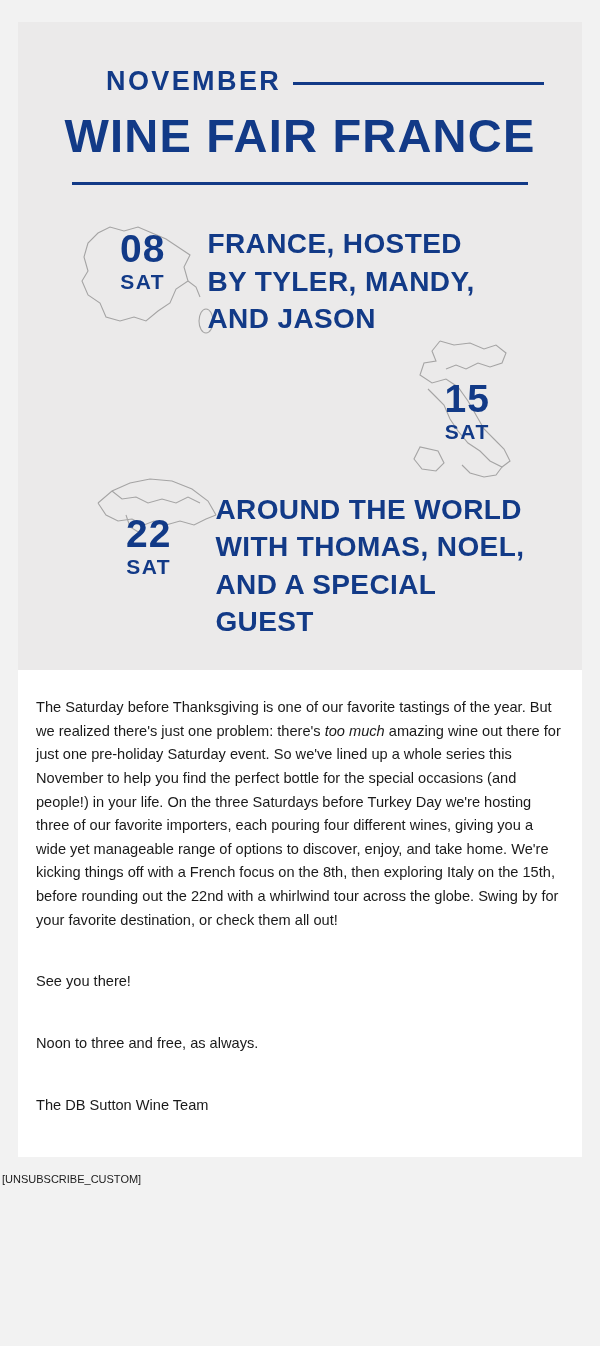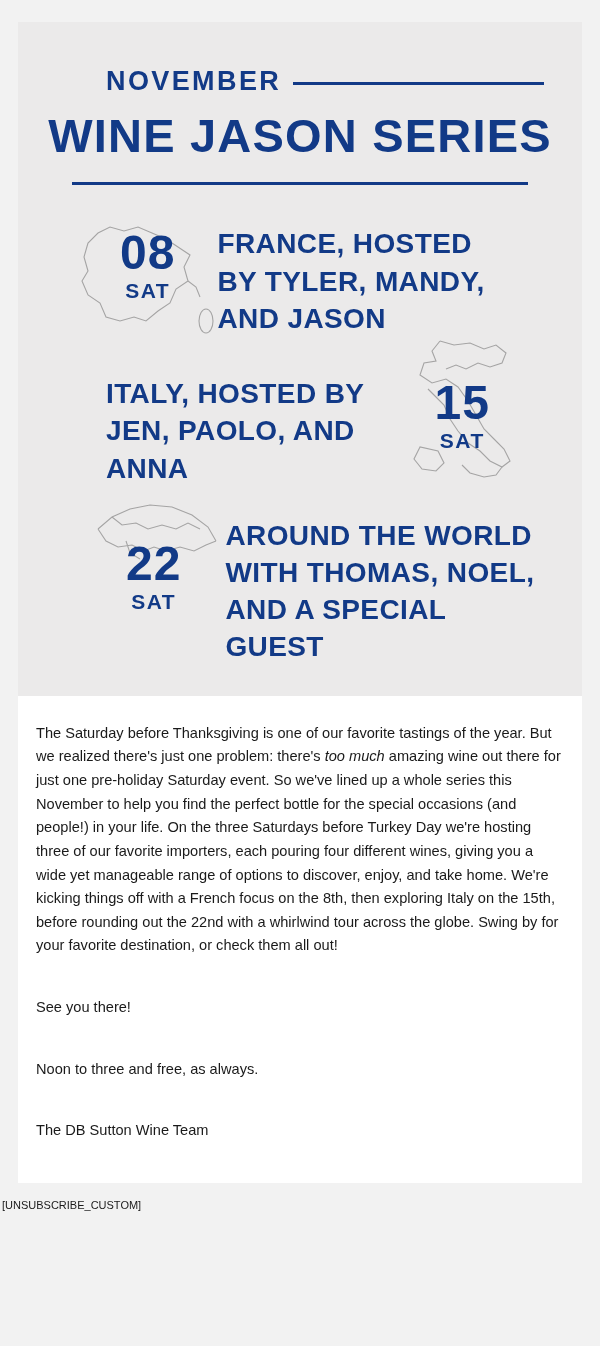--- a/index.html
+++ b/index.html
@@ -81,21 +81,21 @@
     align-items: flex-start;
     position: relative;
   }
   .date-block {
     text-align: center;
     color: #123a87;
     line-height: 1;
     flex: 0 0 auto;
   }
   .date-num {
-    font-size: 48px;
+    font-size: 39px;
     font-weight: bold;
     letter-spacing: 1px;
   }
   .date-dow {
     font-size: 21px;
     font-weight: bold;
     letter-spacing: 1.5px;
     margin-top: 3px;
   }
   .event-text {
@@ -175,21 +175,21 @@
 <div class="email-wrap">
   <div class="card">
 
     <div class="hero">
 
       <div class="hero-top">
         <div class="hero-month">NOVEMBER</div>
         <div class="hero-rule"></div>
       </div>
 
-      <div class="hero-title">WINE JASON SERIES</div>
+      <div class="hero-title">WINE FAIR FRANCE</div>
       <div class="hero-divider"></div>
 
       <div class="events">
 
         <div class="event ev1">
           <div class="map">
             <svg viewBox="0 0 170 130" width="170" height="130" fill="none" stroke="#6c6c6c" stroke-width="1.1">
               <path d="M34 38 L30 52 L34 66 L28 76 L34 90 L46 98 L52 112 L66 116 L80 112 L92 116 L104 106 L116 98 L122 84 L134 76 L130 62 L136 50 L124 42 L112 34 L98 28 L84 22 L70 26 L56 22 L44 28 Z"></path>
               <path d="M134 76 L142 82 L146 92"></path>
               <ellipse cx="152" cy="116" rx="7" ry="12"></ellipse>
@@ -207,21 +207,20 @@
         <div class="event ev2">
           <div class="map">
             <svg viewBox="0 0 130 160" width="130" height="160" fill="none" stroke="#6c6c6c" stroke-width="1.1">
               <path d="M30 14 L22 24 L26 34 L14 36 L10 48 L22 56 L36 52 L48 60 L58 74 L66 88 L74 102 L84 112 L94 122 L100 134 L92 140 L80 134 L70 124 L58 116 L48 104 L40 92 L34 78 L26 70 L18 62"></path>
               <path d="M30 14 L44 18 L60 16 L74 22 L86 18 L96 26 L92 36 L80 40 L68 36 L56 42 L46 38 L36 42"></path>
               <path d="M10 120 L4 132 L12 142 L26 144 L34 136 L28 124 Z"></path>
               <path d="M52 138 L60 146 L74 150 L86 148 L92 140"></path>
             </svg>
           </div>
           <div class="event-row">
-            <div class="event-text">ITALY, HOSTED BY JEN, PAOLO, AND ANNA</div>
             <div class="date-block">
               <div class="date-num">15</div>
               <div class="date-dow">SAT</div>
             </div>
           </div>
         </div>
 
         <div class="event ev3">
           <div class="map">
             <svg viewBox="0 0 140 100" width="140" height="100" fill="none" stroke="#6c6c6c" stroke-width="1.1">

